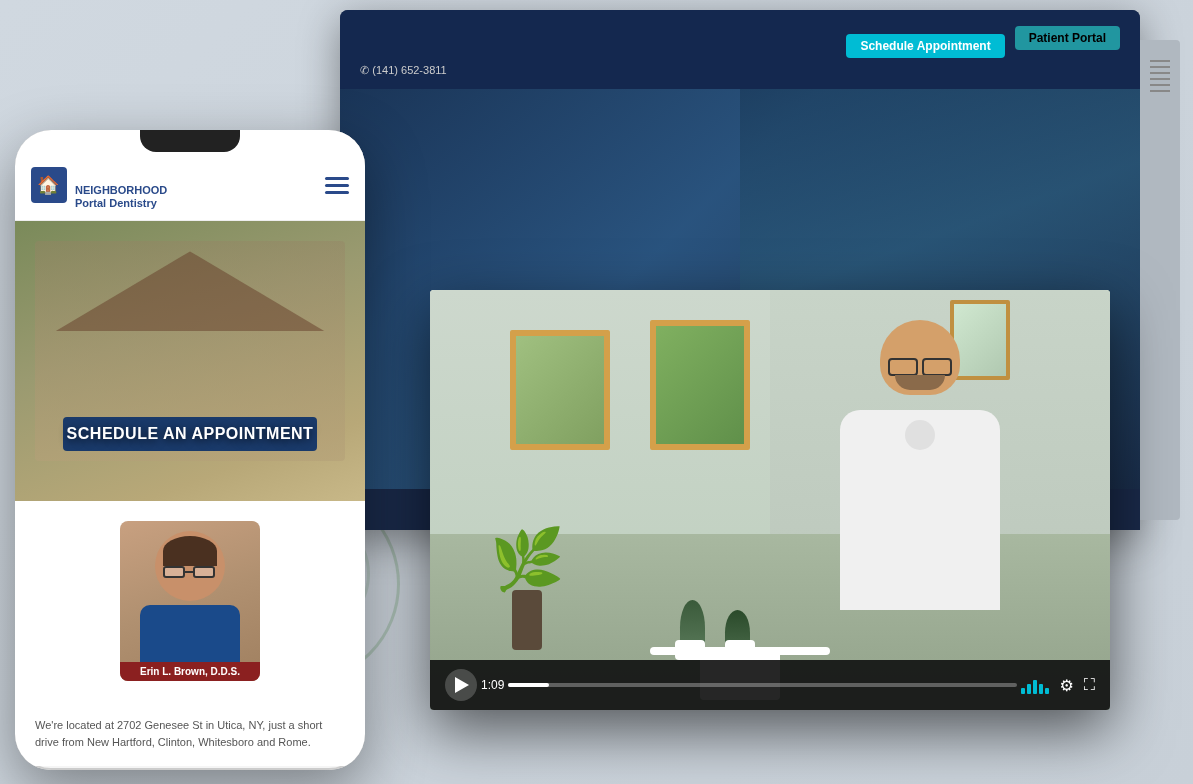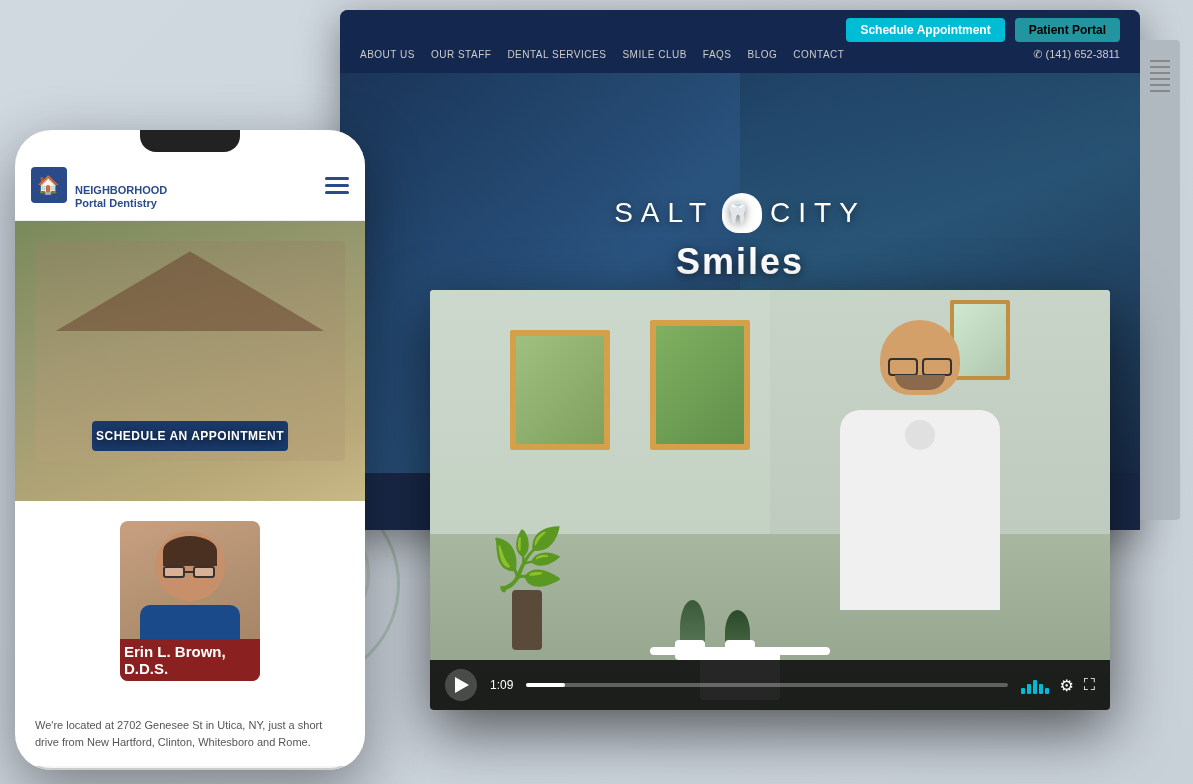--- a/index.html
+++ b/index.html
@@ -56,20 +56,21 @@
 
     .btn-schedule {
       background: #00bcd4;
       color: white;
       border: none;
       padding: 5px 14px;
       border-radius: 4px;
       font-size: 12px;
       font-weight: bold;
       cursor: pointer;
+      margin-top: 16px;
     }
 
     .btn-patient {
       background: #2196a0;
       color: #000000;
       border: none;
       padding: 5px 14px;
       border-radius: 4px;
       font-size: 12px;
       font-weight: bold;
@@ -232,21 +233,21 @@
     .video-controls {
       position: absolute;
       bottom: 0;
       left: 0;
       right: 0;
       height: 50px;
       background: rgba(0,0,0,0.85);
       display: flex;
       align-items: center;
       padding: 0 15px;
-      gap: 13px;
+      gap: 4px;
     }
 
     .play-btn {
       width: 32px;
       height: 32px;
       background: rgba(255,255,255,0.2);
       border-radius: 50%;
       display: flex;
       align-items: center;
       justify-content: center;
@@ -438,21 +439,21 @@
       text-transform: uppercase;
     }
 
     .phone-hero-btn {
       margin-top: 10px;
       display: inline-block;
       background: #1a3a6a;
       color: white;
       padding: 8px 4px;
       border-radius: 4px;
-      font-size: 12px;
+      font-size: 16px;
       font-weight: bold;
       letter-spacing: 0.5px;
       cursor: pointer;
     }
 
     
     .phone-doctor-section {
       background: white;
       padding: 20px;
       display: flex;
@@ -469,23 +470,23 @@
       overflow: hidden;
     }
 
     .doctor-name-banner {
       position: absolute;
       bottom: 0;
       left: 0;
       right: 0;
       background: #8b2020;
       color: white;
-      text-align: left;
+      text-align: center;
       padding: 4px;
-      font-size: 15px;
+      font-size: 10px;
       font-weight: bold;
     }
 
     
     .phone-practice-info {
       background: white;
       padding: 16px 20px;
     }
 
     .practice-name {
@@ -678,46 +679,29 @@
 
 <div class="desktop-mockup">
   <div class="desktop-screen">
 
     <div class="desktop-header">
       <div class="desktop-header-top">
         <button class="btn-schedule">Schedule Appointment</button>
         <button class="btn-patient">Patient Portal</button>
       </div>
       <div class="desktop-nav">
-        <div class="desktop-nav-links">
-          <span>ABOUT US</span>
-          <span>OUR STAFF</span>
-          <span>DENTAL SERVICES</span>
-          <span>SMILE CLUB</span>
-          <span>FAQS</span>
-          <span>BLOG</span>
-          <span>CONTACT</span>
-        </div>
         <span class="desktop-phone">✆ (141) 652-3811</span>
       </div>
     </div>
 
     <div class="desktop-hero">
       <div class="hero-bg"></div>
 
       <div style="position:absolute;right:0;top:0;width:400px;height:400px;background:linear-gradient(160deg,#1a3a5a 0%,#2a5a7a 40%,#1a3050 100%);opacity:0.7;"></div>
 
-      <div class="hero-text-overlay">
-        <div class="salt-city-text">
-          <span>SALT</span>
-          <div class="tooth-icon"></div>
-          <span>CITY</span>
-        </div>
-        <div class="salt-city-sub">Smiles</div>
-      </div>
     </div>
   </div>
 
   <div class="desktop-border-right">
     <div class="border-line"></div>
     <div class="border-line"></div>
     <div class="border-line"></div>
     <div class="border-line"></div>
     <div class="border-line"></div>
     <div class="border-line"></div>

